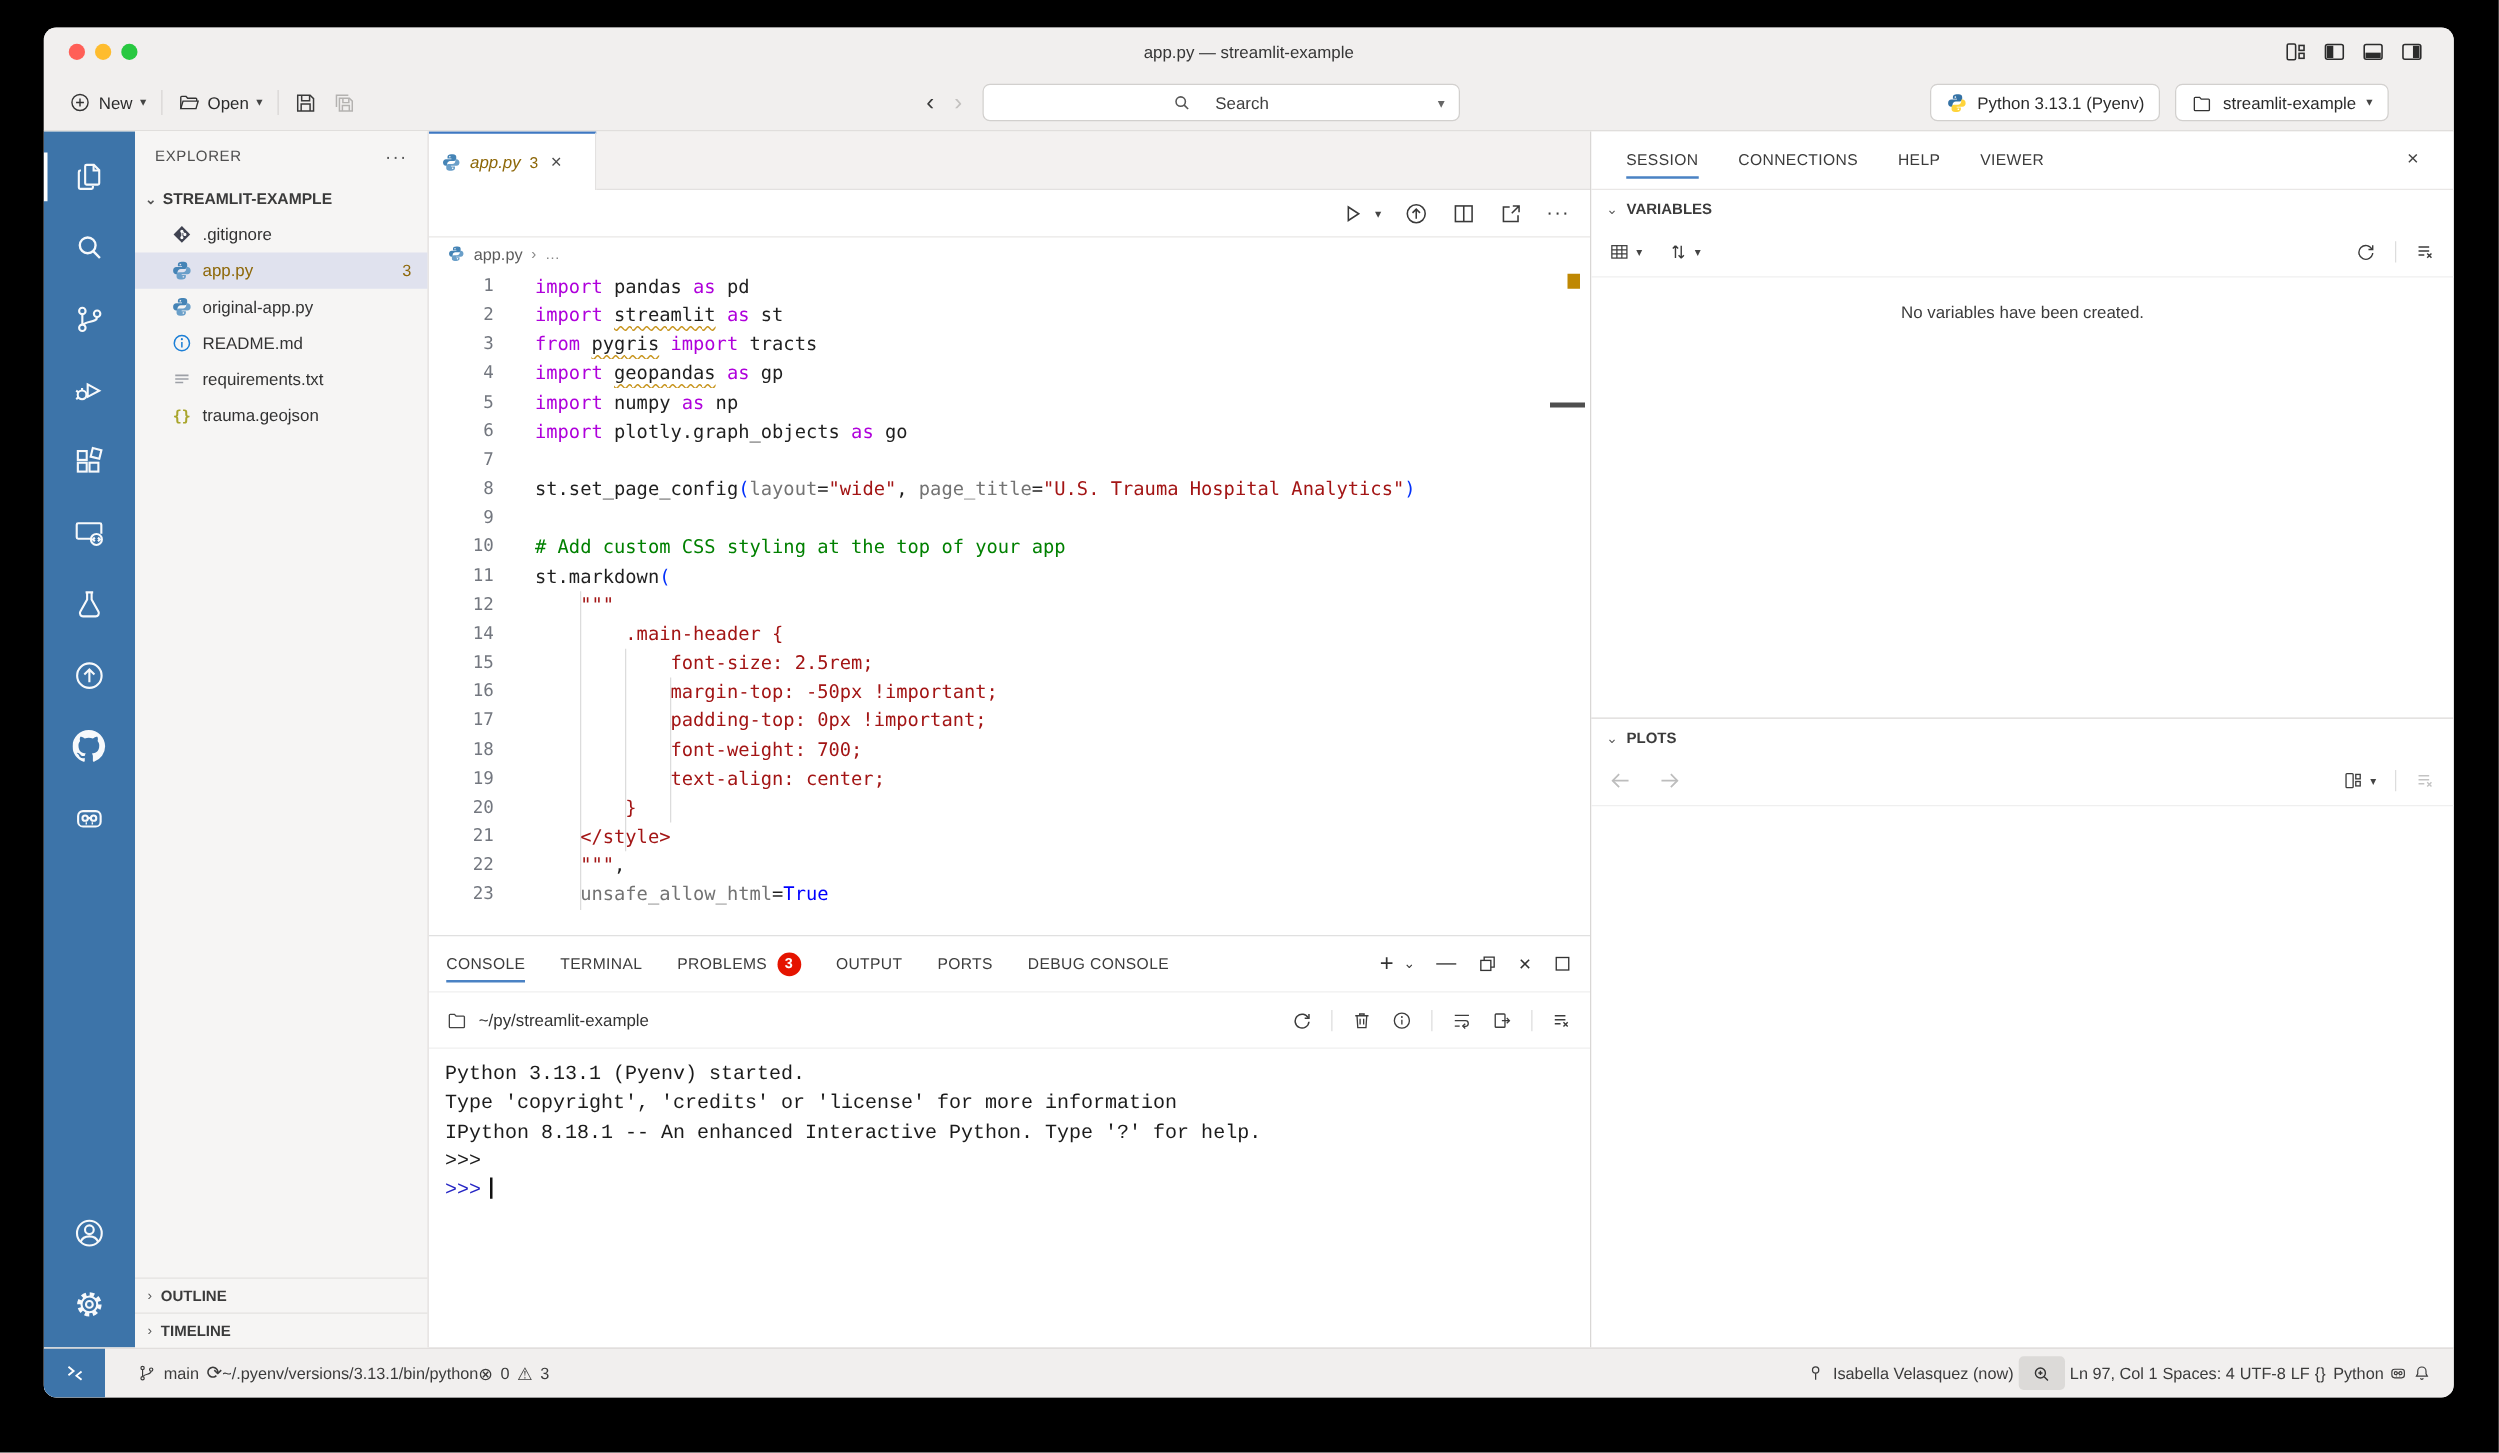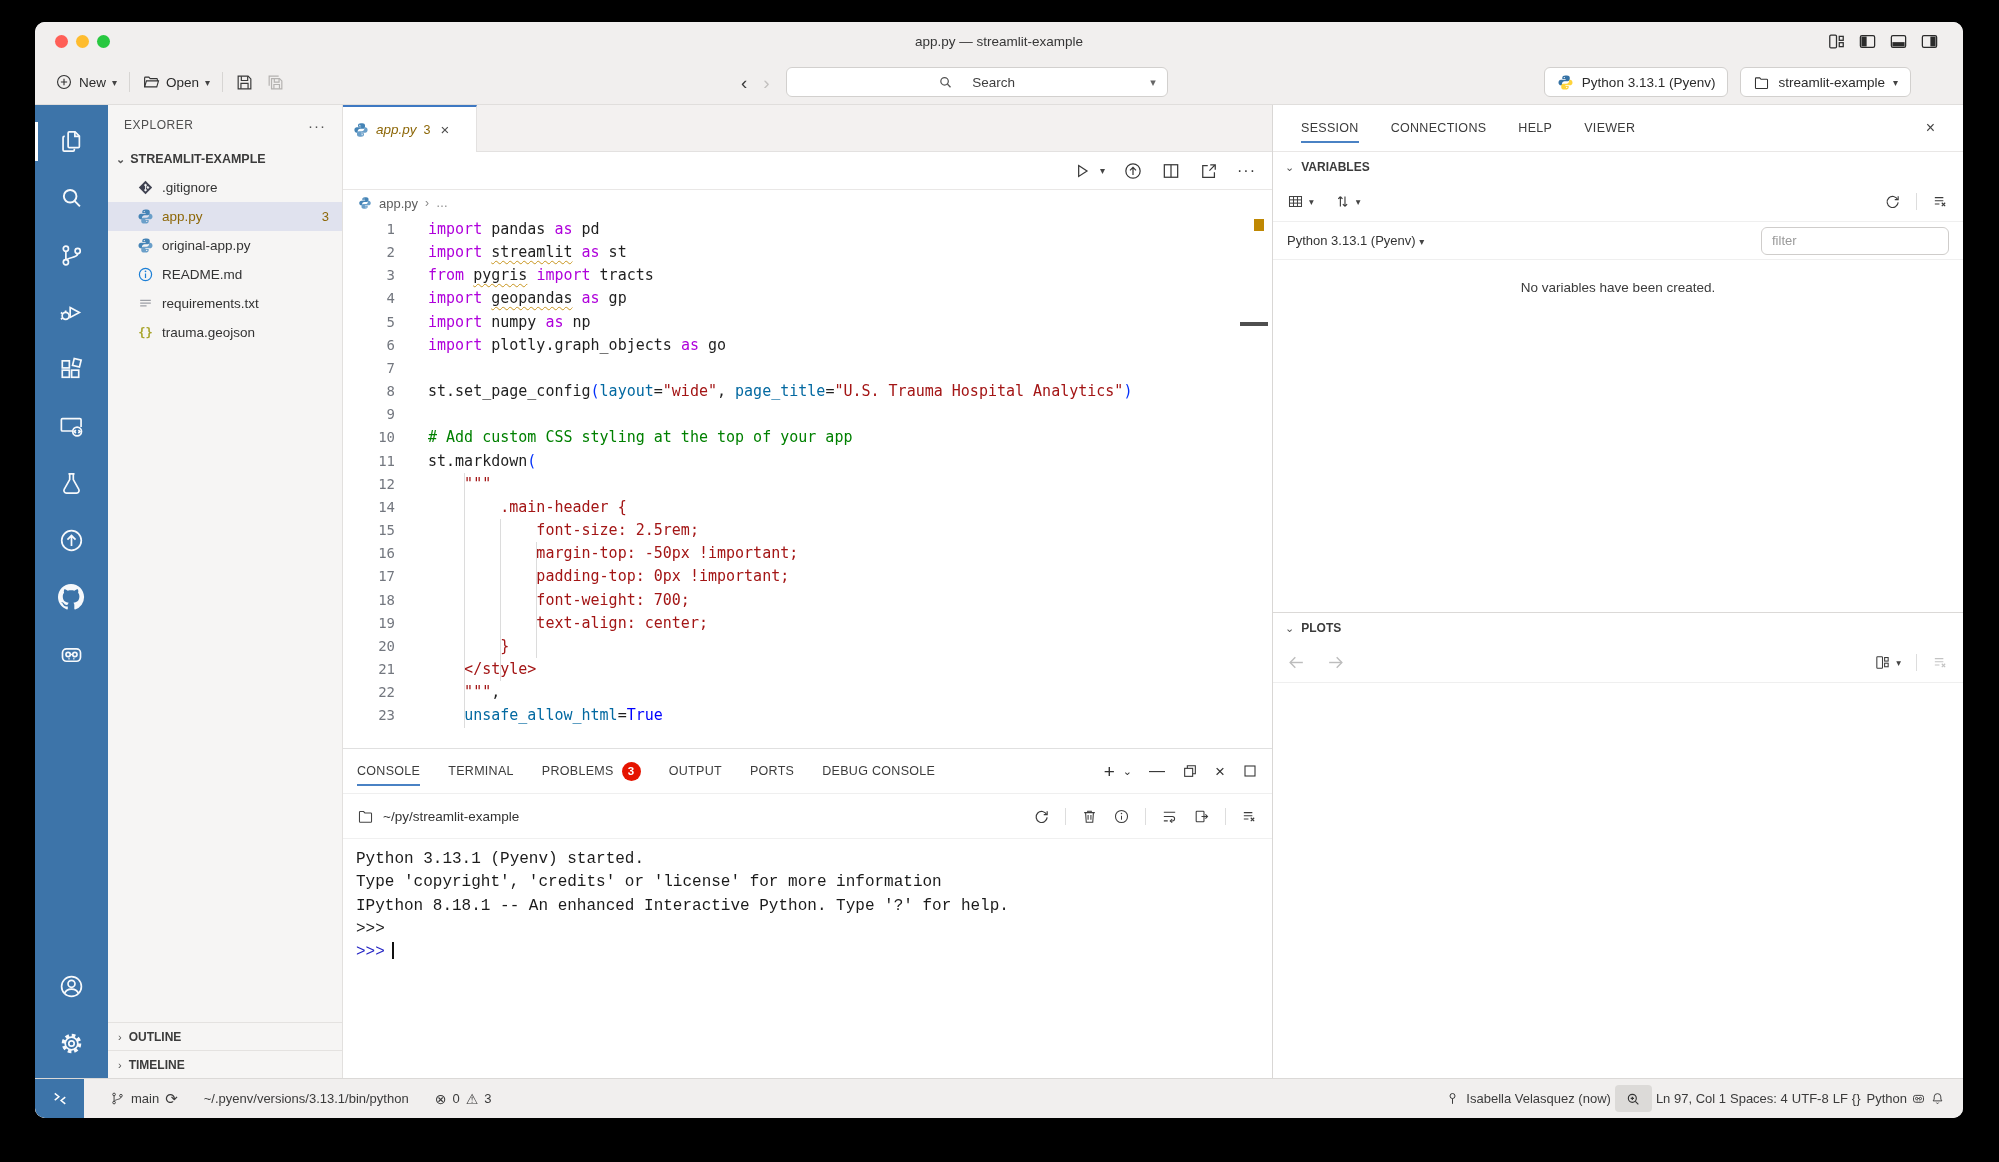--- a/index.html
+++ b/index.html
@@ -69,21 +69,21 @@
   .more-dots{font-size:16px;letter-spacing:1px;color:#3a3a3a}
   .breadcrumb{height:26px;display:flex;align-items:center;gap:7px;padding-left:15px;color:#5d5d5d;font-size:13px;flex:0 0 auto}
   .breadcrumb svg{width:14px;height:14px}
   .bc-sep{color:#888;font-size:12px}
   
   .codearea{flex:1;position:relative;overflow:hidden;font-family:"DejaVu Sans Mono",monospace;font-size:15px;padding-top:2px}
   .cl{display:flex;height:23.17px;line-height:23.17px;white-space:pre}
   .ln{width:52px;text-align:right;color:#73777f;flex:0 0 auto;font-size:14px}
   .ct{padding-left:33px}
   .tk-kw{color:#af00db}.tk-pl{color:#1f1f1f}.tk-st{color:#a31515}.tk-cm{color:#008000}
-  .tk-pm{color:#0369a1}.tk-br{color:#0431fa}.tk-bt{color:#0000ff}
+  .tk-pm{color:#737373}.tk-br{color:#0431fa}.tk-bt{color:#0000ff}
   .tk-sq{text-decoration-line:underline;text-decoration-style:wavy;text-decoration-color:#c7941c;text-decoration-thickness:1px;text-underline-offset:3px}
   .guide{position:absolute;width:1px;background:#dcdcdc}
   .mark-warn{position:absolute;right:8px;top:3px;width:10px;height:12px;background:#bf8803}
   .mark-dash{position:absolute;right:4px;top:106px;width:28px;height:4px;background:#4f4f4f}
   
   .panel{height:330px;border-top:1px solid #e0e0e0;display:flex;flex-direction:column;flex:0 0 auto}
   .ptabs{height:45px;display:flex;align-items:center;padding:0 14px;border-bottom:1px solid #efefef;flex:0 0 auto}
   .ptablist{display:flex;gap:28px;height:100%}
   .ptab{height:100%;display:flex;align-items:center;position:relative;gap:8px;font-size:12.5px;letter-spacing:.3px;color:#3c3c3c}
   .ptab.active::after{content:"";position:absolute;left:0;right:0;bottom:7px;height:2px;background:#4a82c4}
@@ -120,21 +120,21 @@
   .filter::placeholder{color:#9a9a9a}
   .vempty{height:352px;padding-top:20px;text-align:center;font-size:13.5px;color:#3b3b3b}
   .plots-sec{border-top:1px solid #dbd9d7;display:flex;flex-direction:column;flex:1}
   .arrowbtn svg{width:19px;height:19px;color:#bdbdbd}
   
   .statusbar{height:40px;background:#f1efee;border-top:1px solid #dbd9d7;display:flex;align-items:center;font-size:13px;color:#3b3b3b;flex:0 0 auto}
   .remote{width:49px;height:100%;background:#3d74a9;color:#fff;display:flex;align-items:center;justify-content:center;border-bottom-left-radius:9px}
   .remote svg{width:18px;height:18px}
   .sb-item{display:flex;align-items:center;gap:6px;white-space:nowrap}
   .sb-item svg{width:15px;height:15px;display:block}
-  .sb-left{display:flex;align-items:center;gap:26px;margin-left:26px}
+  .sb-left{display:flex;align-items:center;margin-left:26px}
   .sb-right{margin-left:auto;display:flex;align-items:center;gap:4px;padding-right:18px}
   .zoombtn{background:#dcdad8;border-radius:4px;width:37px;height:27px;display:flex;align-items:center;justify-content:center}
   .zoombtn svg{width:16px;height:16px}
   .uglyph{font-size:14px;line-height:1}
 </style>
 </head>
 <body>
 
 <div class="window">
 
@@ -692,24 +692,20 @@
           <span>
               <svg viewBox="0 0 24 24">
                 <g fill="none" stroke="currentColor" stroke-width="1.6">
                   <path d="M4 6.5h12M4 11h12M4 15.5h6.5"></path>
                   <path d="M13.8 13.8l4.8 4.8M18.6 13.8l-4.8 4.8"></path>
                 </g>
               </svg>
             </span>
         </div>
       </div>
-      <div class="vruntime">
-        <span><span>Python 3.13.1 (Pyenv)</span> <span class="chev-s">▾</span></span>
-        <input class="filter" placeholder="filter" style="">
-      </div>
       <div class="vempty">No variables have been created.</div>
       <div class="plots-sec">
         <div class="sectionhdr">
           <span class="chev">⌄</span>
           <span>PLOTS</span>
         </div>
         <div class="vtoolbar">
           <span class="arrowbtn">
               <svg viewBox="0 0 24 24">
                 <g fill="none" stroke="currentColor" stroke-width="1.8">

